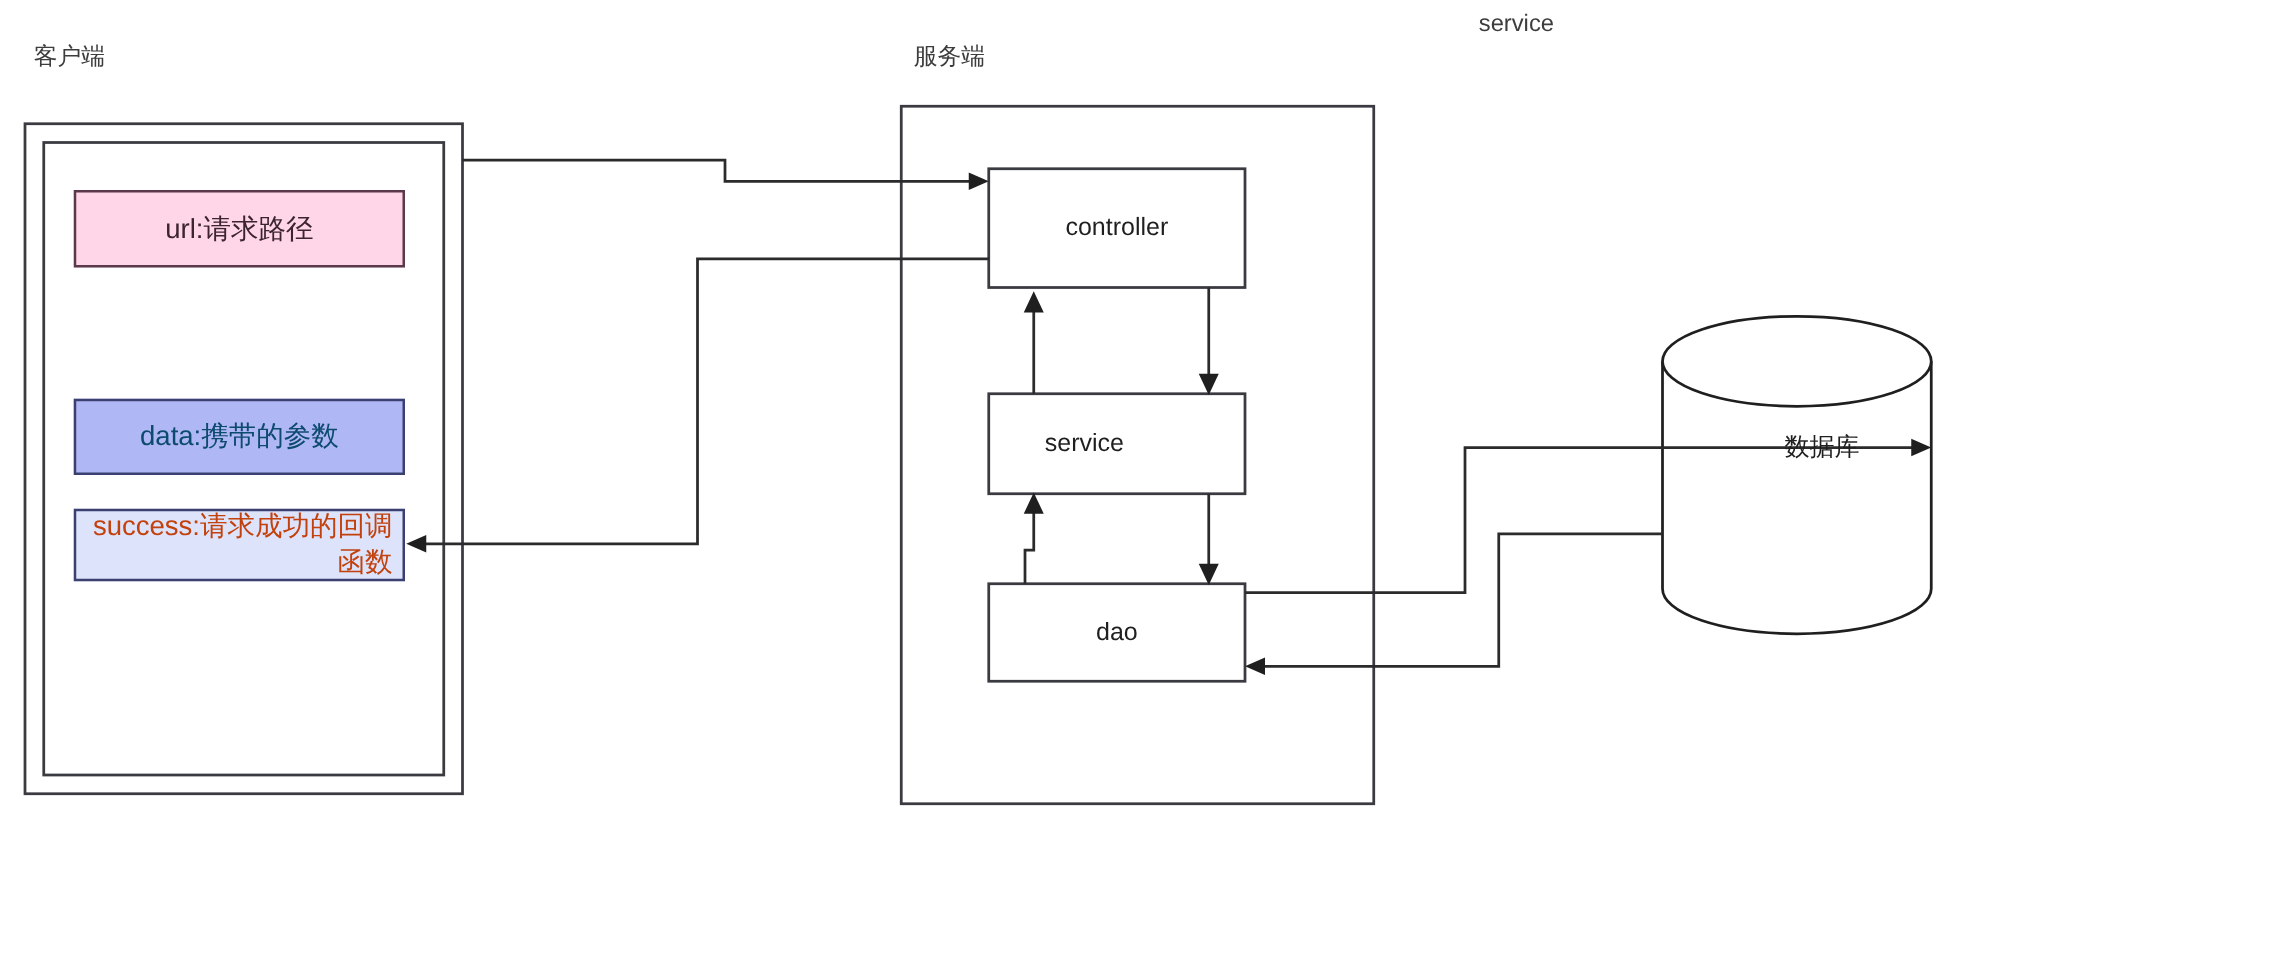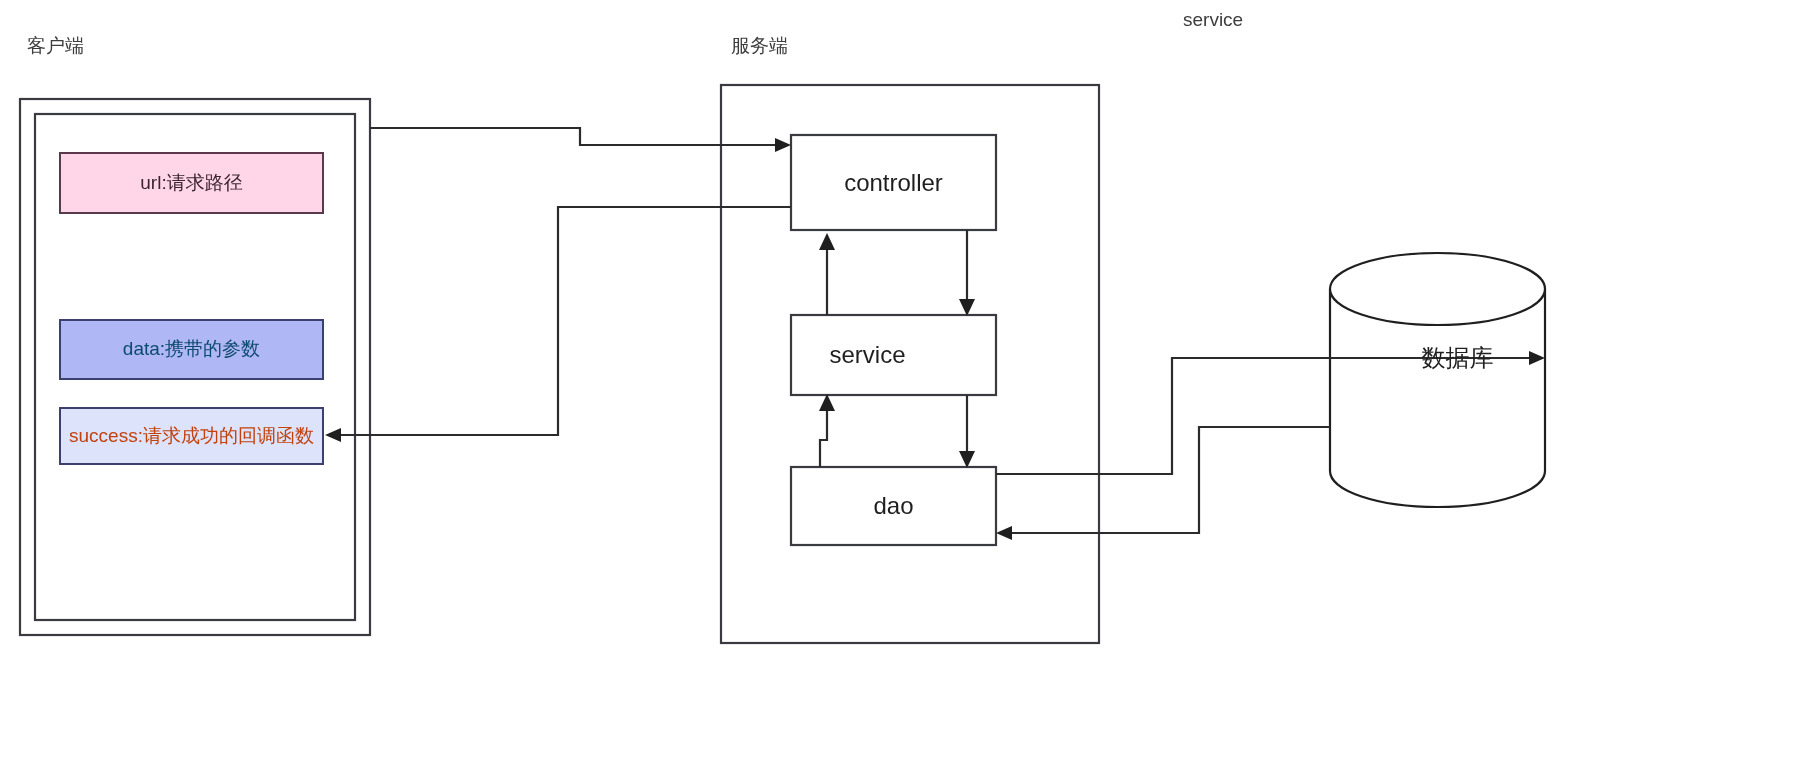--- a/index.html
+++ b/index.html
@@ -53,42 +53,42 @@
     stroke: none;
   }
 
   .node-label {
     position: absolute;
     display: flex;
     align-items: center;
     justify-content: center;
     text-align: center;
     color: #1f1f1f;
-    font-size: 24px;
+    font-size: 20px;
     line-height: 1.25;
     pointer-events: none;
     white-space: pre-wrap;
   }
   .free-label {
     position: absolute;
     color: #3d3d3d;
     font-size: 19px;
     line-height: 1.2;
     white-space: nowrap;
   }
 
   .param-box {
     position: absolute;
     box-sizing: border-box;
     border: 2px solid #ef4444;
     display: flex;
     align-items: center;
     justify-content: center;
     text-align: right;
-    font-size: 19px;
+    font-size: 22px;
     line-height: 1.3;
     padding: 2px 8px;
     color: #1f1f1f;
   }
   .param-url   { background: #ffd6e7; border-color: #59394b; color: #3b2430; }
   .param-type  { background: #a7e08a; border-color: #3c5230; color: #1f2d16; }
   .param-data  { background: #b0b7f5; border-color: #3b4070; color: #0c4a6e; }
   .param-success { background: #dde3fb; border-color: #3b4070; color: #c2410c; }
 </style>
 </head>

